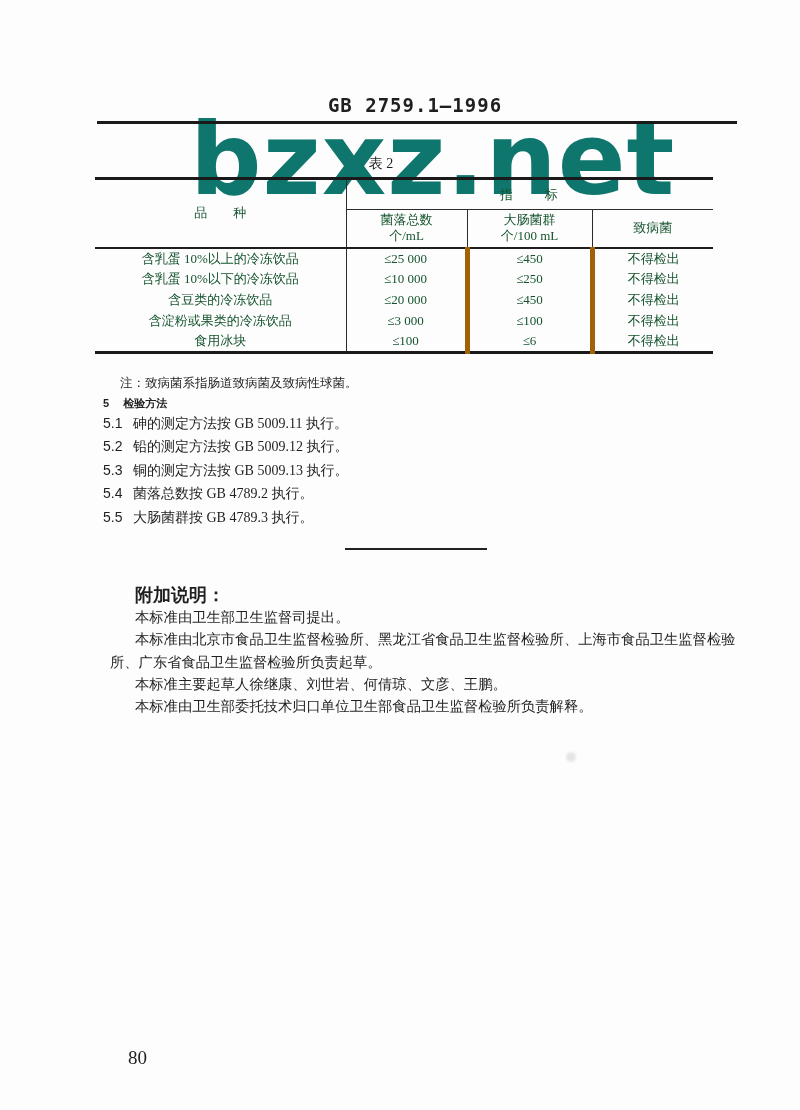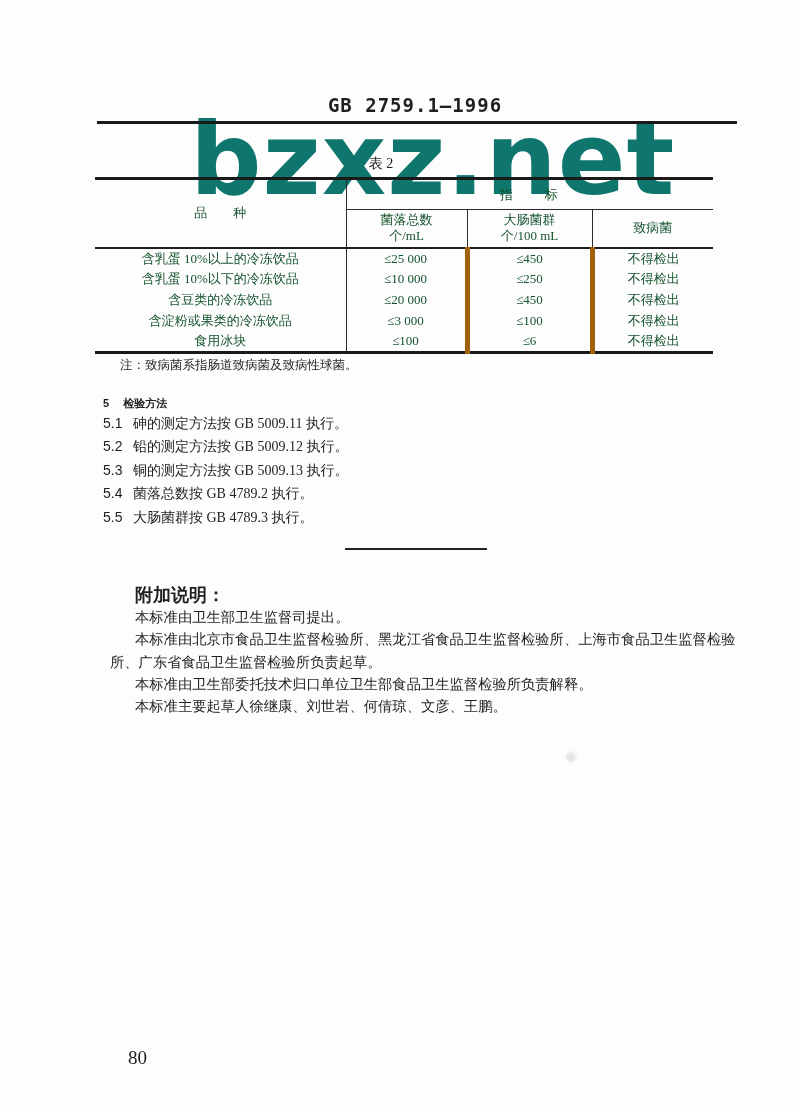--- a/index.html
+++ b/index.html
@@ -49,21 +49,21 @@
   td.group-header{height:31px;border-bottom:1px solid #2b2b2b;letter-spacing:2px;}
   td.pin-header{border-right:1px solid #2b2b2b;border-bottom:2px solid #1e1e1e;}
   td.sub-header{height:38px;border-bottom:2px solid #1e1e1e;line-height:16px;padding-top:2px;}
   td.sub-header.inner{border-right:1px solid #2b2b2b;}
   td.cell-name{
     text-align:left;padding-left:10px;border-right:1px solid #2b2b2b;
   }
   td.cell-num{border-right:5px solid #a16207;}
   tr.data-row td{height:21px;}
   .note-line{
-    position:absolute;left:120px;top:357px;
+    position:absolute;left:120px;top:375px;
     font-size:12.5px;z-index:2;
   }
   .sec5-heading{
     position:absolute;left:103px;top:396px;
     font-family:"Liberation Sans", sans-serif;
     font-weight:700;font-size:11px;z-index:2;
   }
   .sec5-heading .sec-no{display:inline-block;margin-right:14px;}
   .sec5-items{
     position:absolute;left:103px;top:412px;z-index:2;
@@ -187,21 +187,21 @@
     </div>
   </div>
 
   <div class="separator-line"></div>
 
   <div class="appendix">
     <div class="line indent bold">附加说明：</div>
     <div class="line indent">本标准由卫生部卫生监督司提出。</div>
     <div class="line indent">本标准由北京市食品卫生监督检验所、黑龙江省食品卫生监督检验所、上海市食品卫生监督检验</div>
     <div class="line">所、广东省食品卫生监督检验所负责起草。</div>
+    <div class="line indent">本标准主要起草人徐继康、刘世岩、何倩琼、文彦、王鹏。</div>
     <div class="line indent">本标准由卫生部委托技术归口单位卫生部食品卫生监督检验所负责解释。</div>
-    <div class="line indent">本标准主要起草人徐继康、刘世岩、何倩琼、文彦、王鹏。</div>
   </div>
 
   <div class="scan-artifact"></div>
 
   <div class="page-number">80</div>
 
 </div>
 
 </body></html>

